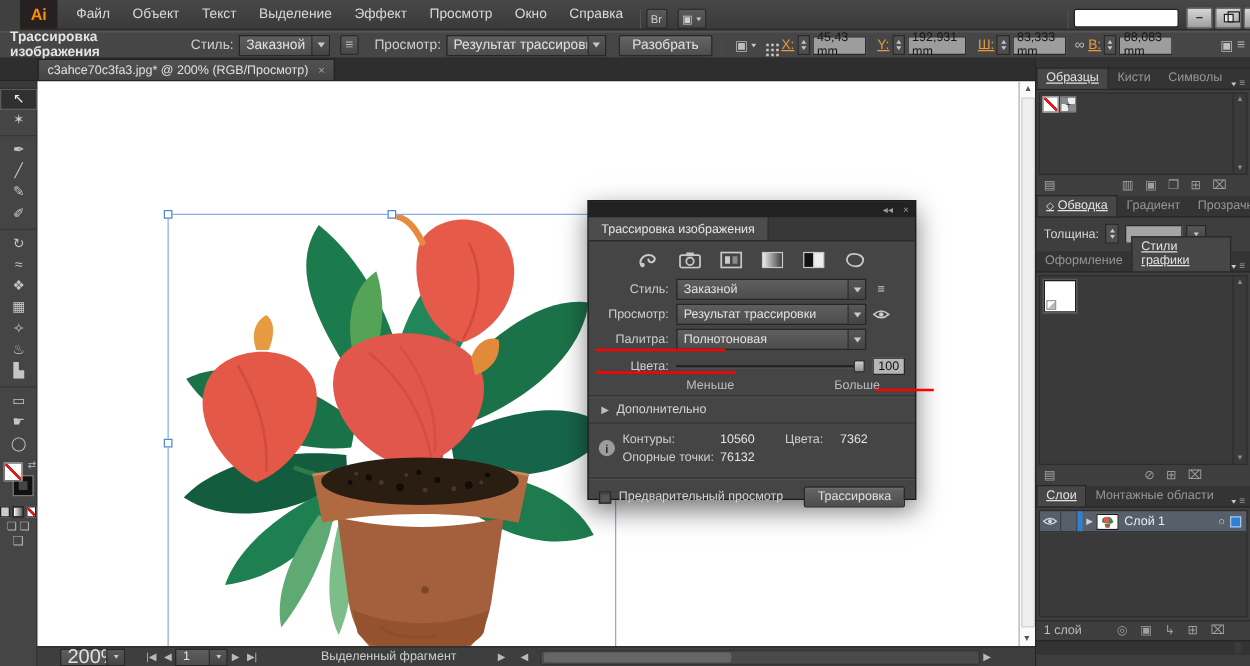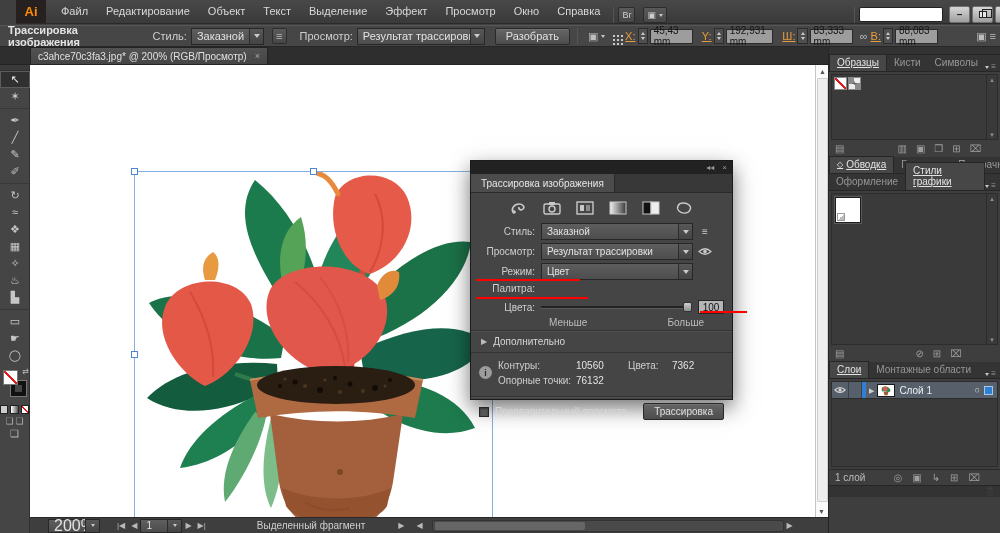--- a/index.html
+++ b/index.html
@@ -157,21 +157,20 @@
 </style>
 </head>
 <body>
 
 <div id="app">
 
   <div id="menubar" class="abs">
     <div id="logo">Ai</div>
     <span style="width:6px"></span>
     <div class="menu-item">Файл</div>
-    <div class="menu-item">Редактирование</div>
     <div class="menu-item">Объект</div>
     <div class="menu-item">Текст</div>
     <div class="menu-item">Выделение</div>
     <div class="menu-item">Эффект</div>
     <div class="menu-item">Просмотр</div>
     <div class="menu-item">Окно</div>
     <div class="menu-item">Справка</div>
     <div class="vsep"></div>
     <div class="mini-btn">Br</div>
     <span style="width:8px"></span>
@@ -461,31 +460,27 @@
           </span>
       </div>
       <span class="textra">
         <svg width="14" height="9" viewBox="0 0 14 9">
             <path d="M1,4.5 Q7,-1 13,4.5 Q7,10 1,4.5 Z" fill="none" stroke="#c9c9c9" stroke-width="1.2"></path>
             <circle cx="7" cy="4.5" r="1.8" fill="#c9c9c9"></circle>
           </svg>
       </span>
     </div>
     <div class="trow">
-      <span class="tlabel">Режим:</span>
+      <span class="tlabel">Палитра:</span>
       <div class="dd tctrl">
-        <span class="val">Цвет</span>
+        <span class="val">Полнотоновая</span>
           <span class="arr">
             <span class="tri-d"></span>
           </span>
       </div>
-      <span class="textra"></span>
-    </div>
-    <div class="trow">
-      <span class="tlabel">Палитра:</span>
       <span class="textra"></span>
     </div>
     <div class="trow" style="margin-top:6px">
       <span class="tlabel">Цвета:</span>
       <div class="slider-track">
         <span class="slider-handle"></span>
       </div>
       <div class="cbox">100</div>
     </div>
     <div class="minmax">
@@ -554,20 +549,33 @@
     </div>
 
     <div class="ptabs" style="margin-top:1px">
       <div class="ptab on row" style="gap:3px">
         <span class="g" style="font-size:8px">◇</span>
         <span>Обводка</span>
       </div>
       <div class="ptab">Градиент</div>
       <div class="ptab">Прозрачность</div>
 
+    </div>
+    <div class="row" style="padding:5px 6px 6px;gap:3px">
+      <span>Толщина:</span>
+      <span class="stp">
+          <span class="tri-u sm"></span>
+          <span class="tri-d sm"></span>
+        </span>
+      <span style="width:46px;height:15px;background:#a5a5a5;border:1px solid #2b2b2b"></span>
+      <span class="dd" style="width:16px;height:15px">
+          <span class="arr" style="border:none;width:100%">
+            <span class="tri-d sm"></span>
+          </span>
+        </span>
     </div>
 
     <div class="ptabs">
       <div class="ptab">Оформление</div>
       <div class="ptab on">Стили графики</div>
       <div class="pmenu">
           <span class="tri-d sm"></span>
           <span class="g">≡</span>
         </div>
     </div>

